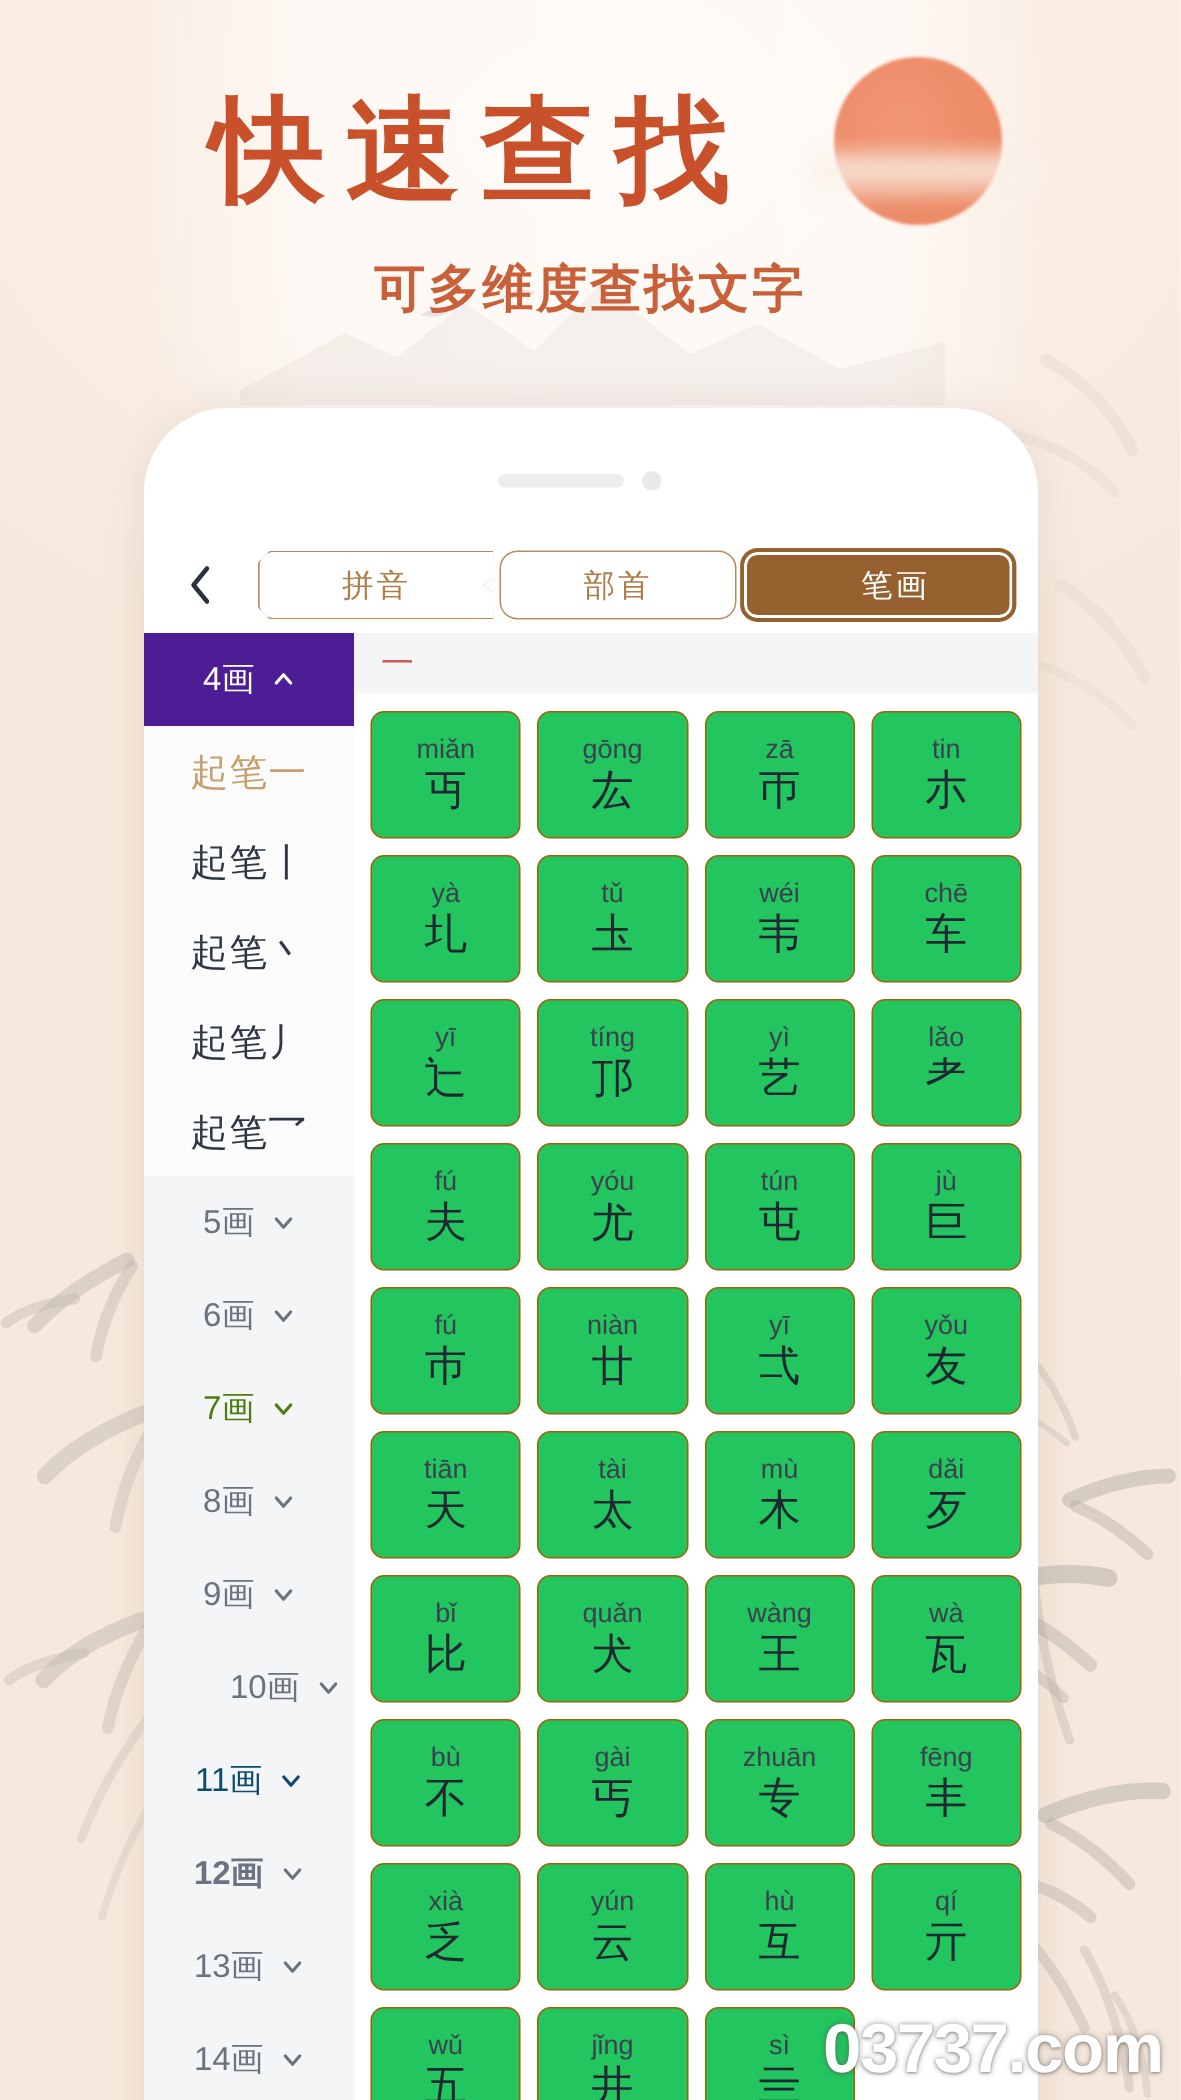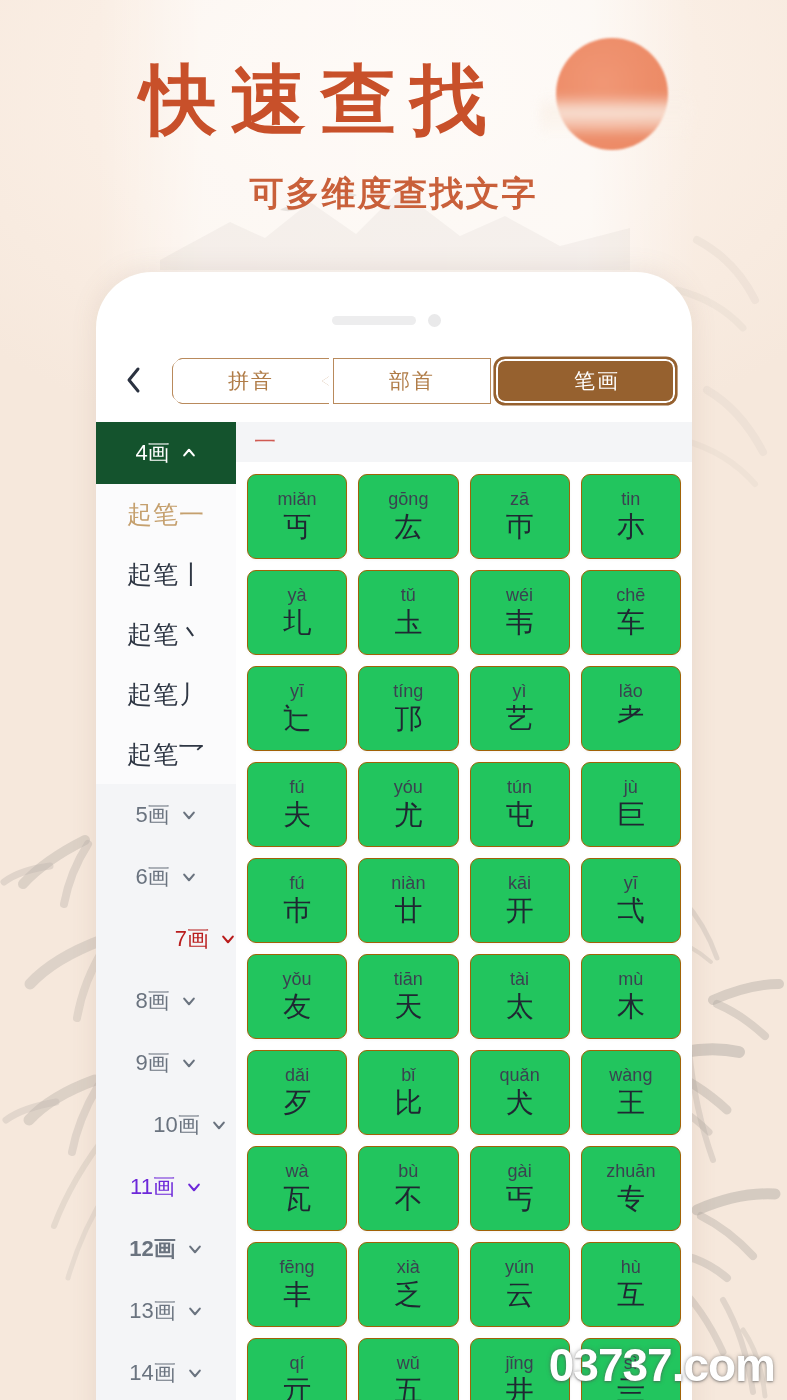--- a/index.html
+++ b/index.html
@@ -142,21 +142,21 @@
     left: 0;
     top: 86px;
     right: 0;
     bottom: 0;
     background: #ffffff;
   }
 
   
   .topbar {
     display: flex;
-    align-items: flex-start;
+    align-items: center;
     height: 64px;
     padding: 0 16px 0 20px;
     gap: 22px;
   }
   .back-btn {
     width: 34px;
     height: 44px;
     display: flex;
     align-items: center;
     justify-content: center;
@@ -217,21 +217,21 @@
     height: 62px;
     display: flex;
     align-items: center;
     justify-content: center;
     gap: 11px;
     font-size: 22px;
     color: #3c4452;
     cursor: pointer;
   }
   .side-group-header.expanded {
-    background: #14532d;
+    background: #4c1d95;
     color: #ffffff;
   }
   .side-group-header .chev {
     display: inline-block;
     width: 16px;
     height: 16px;
   }
   .side-sub {
     height: 60px;
     display: flex;
@@ -376,21 +376,21 @@
       <div class="topbar">
         <div class="back-btn">
           <svg width="17" height="28" viewBox="0 0 17 28">
             <path d="M13 3 L4 14 L13 25" fill="none" stroke="#2b3240" stroke-width="3" stroke-linecap="round" stroke-linejoin="round"></path>
           </svg>
         </div>
         <div class="tabs" id="tabs">
             <div class="tab" style="border-radius: 10px 0px 0px 10px;">
               <span>拼音</span>
             </div>
-            <div class="tab" style="margin-left: 4px;">
+            <div class="tab" style="margin-left: 4px; border-radius: 12px;">
               <span>部首</span>
             </div>
             <div class="tab active" style="border-radius: 10px; margin-left: 4px;">
               <span>笔画</span>
             </div>
           </div>
       </div>
 
       <div class="content">
         <div class="sidebar" id="sidebar">
@@ -410,21 +410,21 @@
               <svg class="chev" viewBox="0 0 20 20">
                 <path d="M4 7 L10 14 L16 7" fill="none" stroke="currentColor" stroke-width="2.6" stroke-linecap="round" stroke-linejoin="round"></path>
               </svg>
             </div>
             <div class="side-group-header" style="color: rgb(106, 115, 127);">
               <span>6画</span>
               <svg class="chev" viewBox="0 0 20 20">
                 <path d="M4 7 L10 14 L16 7" fill="none" stroke="currentColor" stroke-width="2.6" stroke-linecap="round" stroke-linejoin="round"></path>
               </svg>
             </div>
-            <div class="side-group-header" style="color: #b91c1c; justify-content: flex-end;">
+            <div class="side-group-header" style="color: #4d7c0f;">
               <span>7画</span>
               <svg class="chev" viewBox="0 0 20 20">
                 <path d="M4 7 L10 14 L16 7" fill="none" stroke="currentColor" stroke-width="2.6" stroke-linecap="round" stroke-linejoin="round"></path>
               </svg>
             </div>
             <div class="side-group-header" style="color: rgb(106, 115, 127);">
               <span>8画</span>
               <svg class="chev" viewBox="0 0 20 20">
                 <path d="M4 7 L10 14 L16 7" fill="none" stroke="currentColor" stroke-width="2.6" stroke-linecap="round" stroke-linejoin="round"></path>
               </svg>
@@ -434,21 +434,21 @@
               <svg class="chev" viewBox="0 0 20 20">
                 <path d="M4 7 L10 14 L16 7" fill="none" stroke="currentColor" stroke-width="2.6" stroke-linecap="round" stroke-linejoin="round"></path>
               </svg>
             </div>
             <div class="side-group-header" style="color: rgb(106, 115, 127); padding-left: 48px;">
               <span>10画</span>
               <svg class="chev" viewBox="0 0 20 20">
                 <path d="M4 7 L10 14 L16 7" fill="none" stroke="currentColor" stroke-width="2.6" stroke-linecap="round" stroke-linejoin="round"></path>
               </svg>
             </div>
-            <div class="side-group-header" style="color: #6d28d9;">
+            <div class="side-group-header" style="color: #0c4a6e;">
               <span>11画</span>
               <svg class="chev" viewBox="0 0 20 20">
                 <path d="M4 7 L10 14 L16 7" fill="none" stroke="currentColor" stroke-width="2.6" stroke-linecap="round" stroke-linejoin="round"></path>
               </svg>
             </div>
             <div class="side-group-header" style="color: rgb(106, 115, 127); font-weight: bold;">
               <span>12画</span>
               <svg class="chev" viewBox="0 0 20 20">
                 <path d="M4 7 L10 14 L16 7" fill="none" stroke="currentColor" stroke-width="2.6" stroke-linecap="round" stroke-linejoin="round"></path>
               </svg>
@@ -535,24 +535,20 @@
               </div>
               <div class="cell">
                 <div class="py">fú</div>
                 <div class="hz">巿</div>
               </div>
               <div class="cell">
                 <div class="py">niàn</div>
                 <div class="hz">廿</div>
               </div>
               <div class="cell">
-                <div class="py">kāi</div>
-                <div class="hz">开</div>
-              </div>
-              <div class="cell">
                 <div class="py">yī</div>
                 <div class="hz">弌</div>
               </div>
               <div class="cell">
                 <div class="py">yǒu</div>
                 <div class="hz">友</div>
               </div>
               <div class="cell">
                 <div class="py">tiān</div>
                 <div class="hz">天</div>

